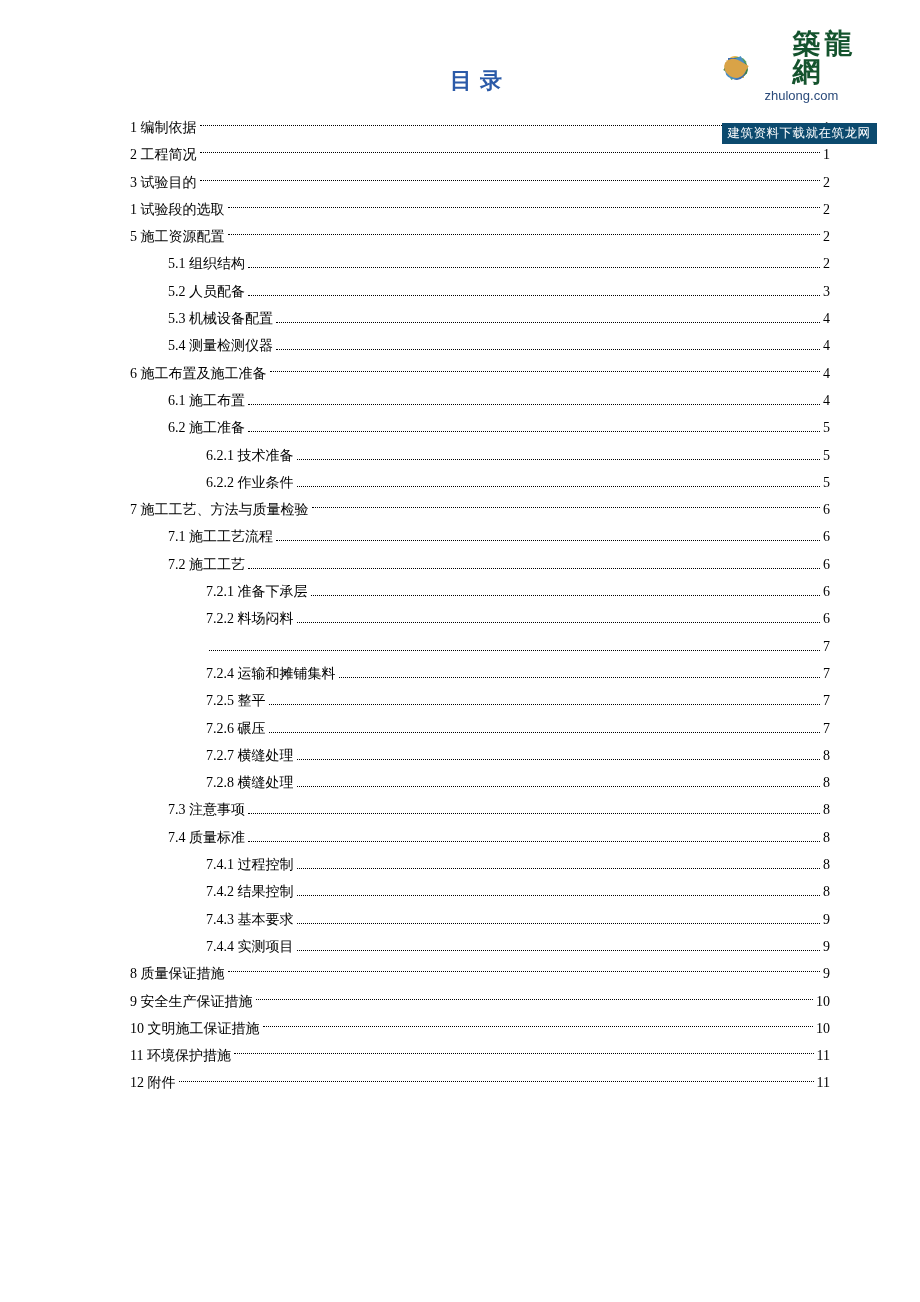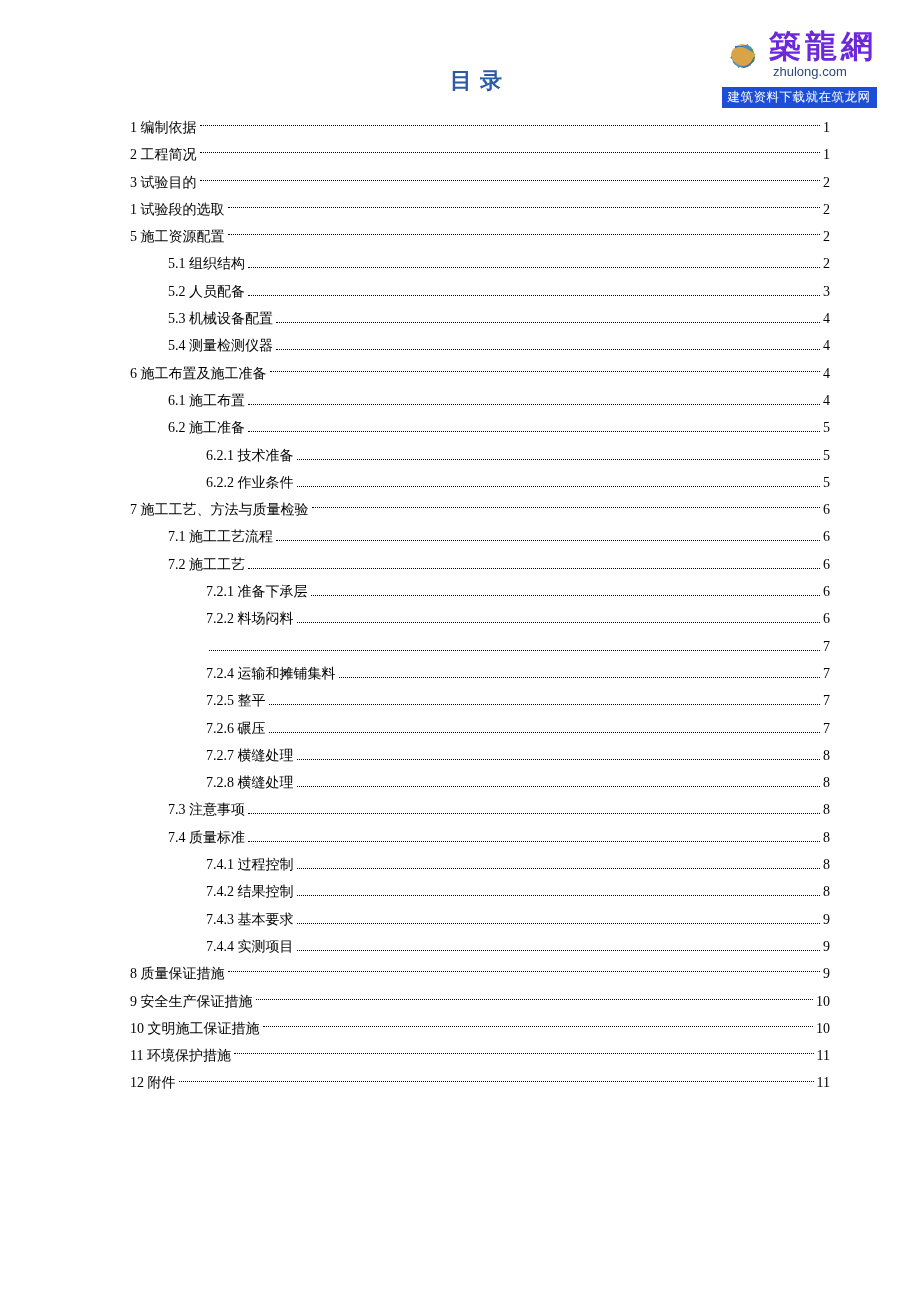--- a/index.html
+++ b/index.html
@@ -45,39 +45,40 @@
     .petal.p4 { background: #3d6db0; transform: rotate(180deg); }
     .petal.p5 { background: #4a8fc5; transform: rotate(240deg); }
     .petal.p6 { background: #d9a347; transform: rotate(300deg); }
     .logo-text {
       display: flex;
       flex-direction: column;
       align-items: flex-start;
     }
     .logo-cn {
       font-family: "KaiTi", "楷体", serif;
-      font-size: 32px;
+      font-size: 28px;
       font-weight: bold;
-      color: #6d28d9;
+      color: #14532d;
       letter-spacing: 4px;
       line-height: 1;
+      margin-left: 32px;
     }
     .logo-en {
       font-size: 13px;
       color: #2a4a7a;
       font-family: Arial, sans-serif;
       margin-top: 2px;
       margin-left: 4px;
     }
     .logo-slogan {
       font-size: 12.5px;
       color: #ffffff;
-      background: #1d4ed8;
+      background: #0c4a6e;
       padding: 2px 6px;
-      margin-top: 8px;
+      margin-top: 20px;
       letter-spacing: 0.5px;
       white-space: nowrap;
     }
     .page {
       padding-top: 66px;
       padding-left: 130px;
       padding-right: 90px;
     }
     .title {
       text-align: center;

